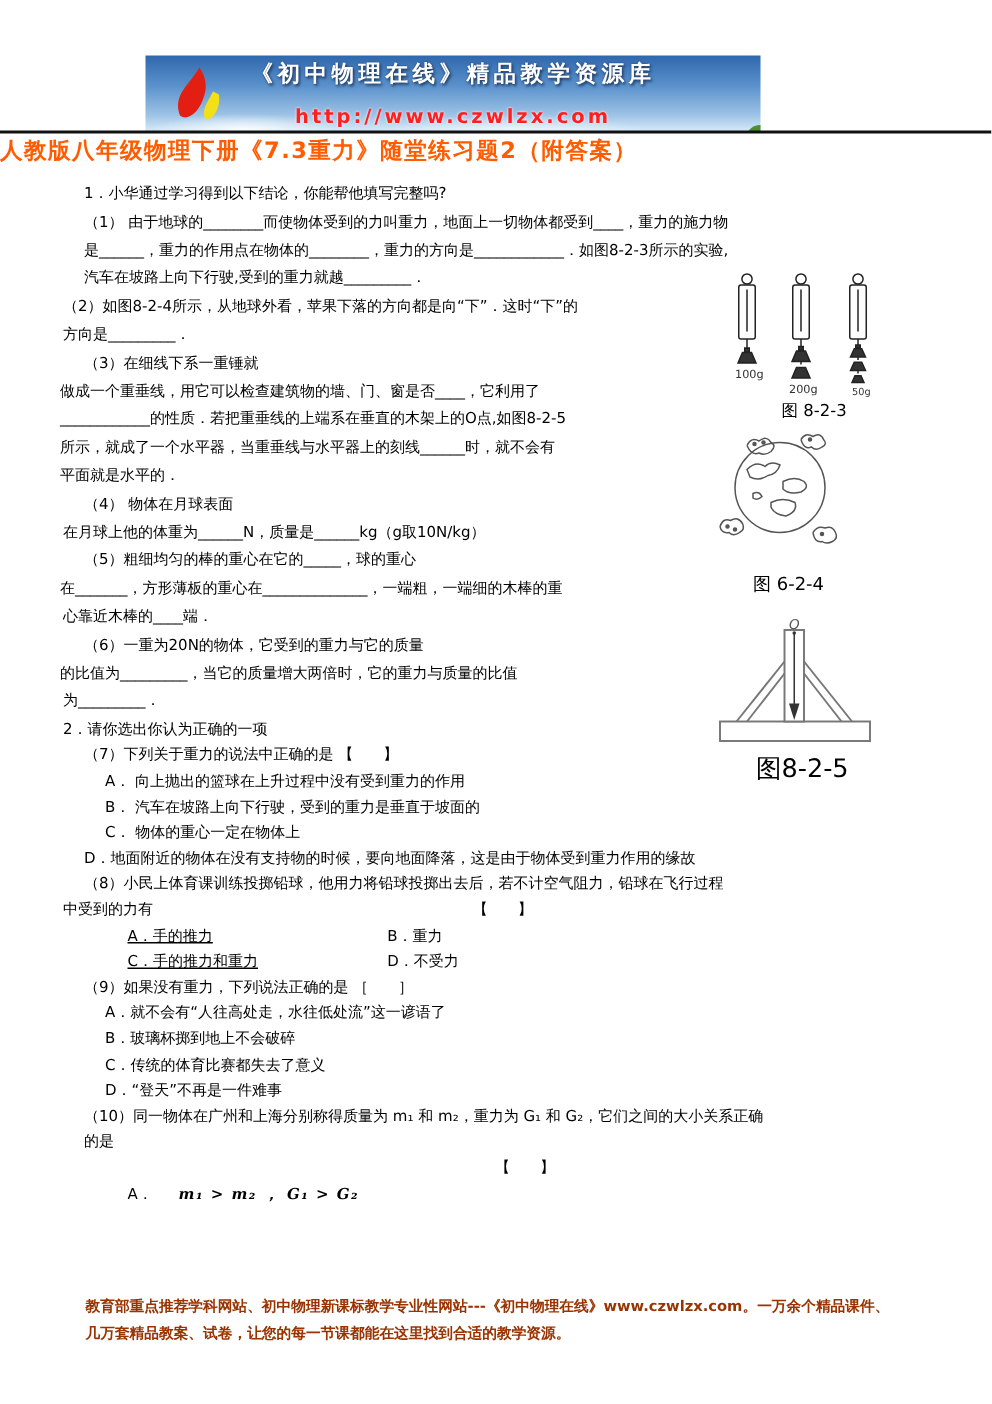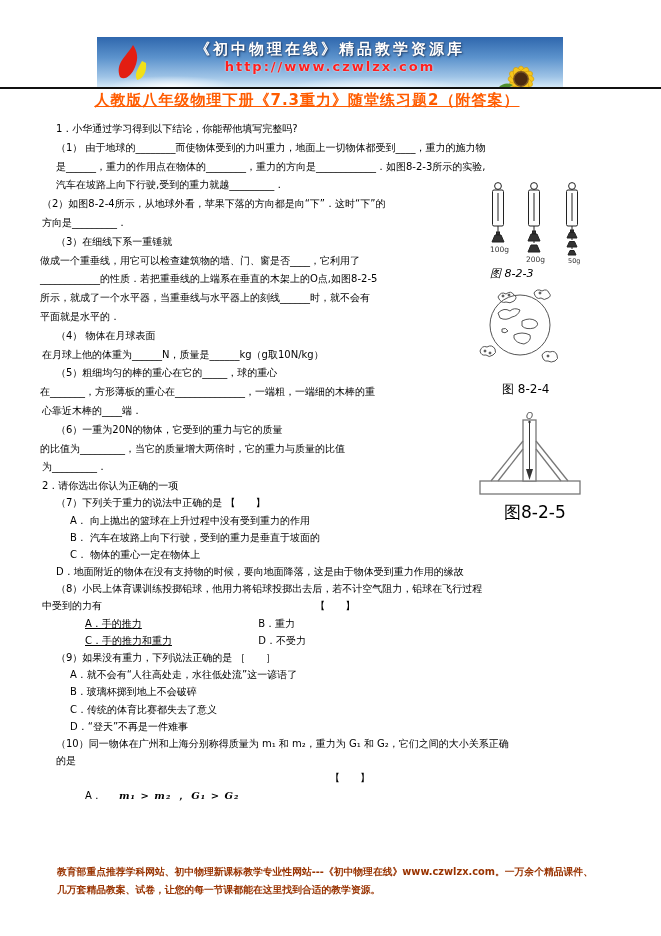--- a/index.html
+++ b/index.html
@@ -1,51 +1,51 @@
 <!DOCTYPE html>
 <html><head>
 <meta charset="utf-8">
 <style>
   html,body{margin:0;padding:0;}
   body{background:#fff;}
   .page{position:relative;width:661px;height:936px;background:#ffffff;overflow:hidden;
         font-family:"DejaVu Sans",sans-serif;color:#000;}
 
   
-  .banner{position:absolute;left:97px;top:37px;width:466px;height:51px;overflow:hidden;
+  .banner{position:absolute;left:97px;top:37px;width:410px;height:51px;overflow:hidden;
     background:
       radial-gradient(ellipse 90px 16px at 16% 98%, rgba(255,255,255,.9), rgba(255,255,255,0) 70%),
       radial-gradient(ellipse 130px 20px at 60% 104%, rgba(255,255,255,.75), rgba(255,255,255,0) 70%),
       linear-gradient(180deg,#2f67ad 0%,#5b92cc 40%,#9ec3e6 78%,#d9ecf9 100%);}
   .banner-logo{position:absolute;left:12px;top:6px;}
   .banner-title{display:block;text-align:center;margin-top:3px;color:#ffffff;font-weight:bold;
       font-size:15px;letter-spacing:3px;text-shadow:1px 1px 2px #1d3a63,0 0 1px #1d3a63;}
-  .banner-url{display:block;text-align:center;margin-top:0;color:#ff1f1f;font-weight:bold;
+  .banner-url{display:block;text-align:center;margin-top:12px;color:#ff1f1f;font-weight:bold;
       font-size:13px;letter-spacing:2px;text-shadow:0 0 2px #ffffff;cursor:pointer;}
   .sunflower{position:absolute;left:396px;top:20px;}
   .rule{position:absolute;left:0;top:87px;width:661px;height:2px;background:#111;}
 
   
-  .doc-title{position:absolute;left:0;top:91px;width:614px;text-align:center;
-      color:#ff5c00;font-weight:bold;font-size:15px;letter-spacing:1px;text-decoration:underline;}
+  .doc-title{position:absolute;left:0;top:91px;width:614px;text-align:left;
+      color:#ff5c00;font-weight:bold;font-size:15px;letter-spacing:1px;}
 
   
   .content{position:absolute;left:40px;top:122px;width:612px;font-size:10px;}
   .row{height:18.8px;white-space:nowrap;}
   .row2{height:17.2px;white-space:nowrap;}
   .i2{padding-left:2px}.i16{padding-left:16px}.i30{padding-left:30px}
   .i45{padding-left:45px}.i290{padding-left:290px}
   .col1{display:inline-block;width:170px;text-decoration:underline;}
   .gap-bracket{display:inline-block;margin-left:210px;}
   .math{font-family:"DejaVu Serif",serif;font-weight:bold;font-style:italic;margin-left:14px;letter-spacing:1px;}
 
   
   .fig{position:absolute;}
   .fig-caption{font-size:11px;color:#000;}
-  .cap823{position:absolute;left:8px;top:85px;font-style:italic;}
+  .cap823{position:absolute;left:39px;top:85px;}
   .cap824{position:absolute;left:26px;top:94px;font-size:12px;}
   .cap825{position:absolute;left:26px;top:90px;font-size:17px;}
 
   
   .footer{position:absolute;left:57px;top:863px;width:580px;color:#993300;
       font-size:9.8px;font-weight:bold;line-height:18px;}
   .footer .url{cursor:pointer;}
 </style>
 </head>
 <body>
@@ -180,21 +180,21 @@
       <circle cx="27" cy="9" r="1" fill="#555"></circle>
         <circle cx="33" cy="8" r="1" fill="#555"></circle>
       <path d="M58 6 q3 -5 8 -2 q5 -3 7 2 q3 3 -1 5 q-4 3 -7 0 q-5 2 -7 -5"></path>
       <circle cx="64" cy="6" r="1" fill="#555"></circle>
       <path d="M4 64 q2 -6 7 -4 q5 -3 8 2 q2 4 -2 6 q-4 3 -7 0 q-5 1 -6 -4"></path>
       <circle cx="9" cy="64" r="1" fill="#555"></circle>
         <circle cx="14" cy="66" r="1" fill="#555"></circle>
       <path d="M66 68 q3 -5 8 -3 q5 -2 7 3 q2 4 -2 6 q-4 2 -7 0 q-5 1 -6 -6"></path>
       <circle cx="72" cy="69" r="1" fill="#555"></circle>
     </svg>
-    <div class="fig-caption cap824">图 8-2-4</div>
+    <div class="fig-caption cap824">图 6-2-4</div>
   </div>
 
   <div class="fig" style="left:478px;top:411px;width:112px;height:106px;">
     <svg width="106" height="88" viewBox="0 0 106 88" fill="none" stroke="#777" stroke-width="1.3">
       <text x="48" y="8" font-size="9" font-style="italic" fill="#555" stroke="none">O</text>
       <rect x="2" y="70" width="100" height="13" fill="#fff"></rect>
       <rect x="45" y="9" width="13" height="61" fill="#fff"></rect>
       <line x1="45" y1="30" x2="13" y2="70"></line>
       <line x1="45" y1="38" x2="20" y2="70"></line>
       <line x1="58" y1="30" x2="90" y2="70"></line>

